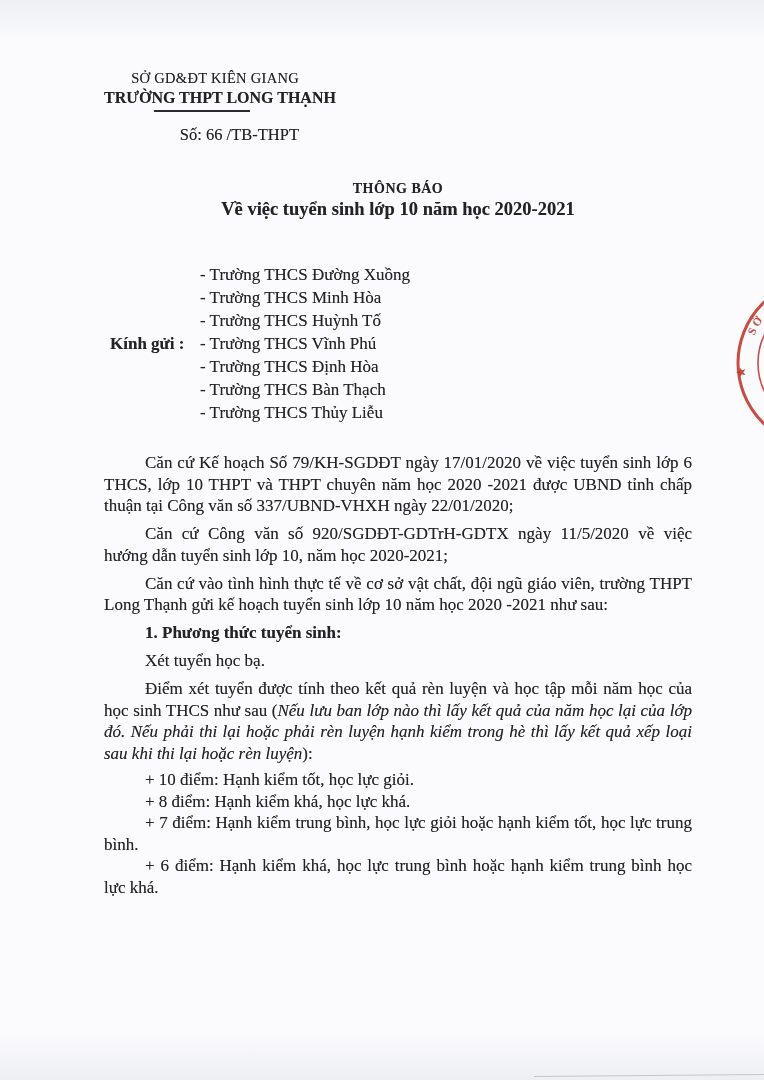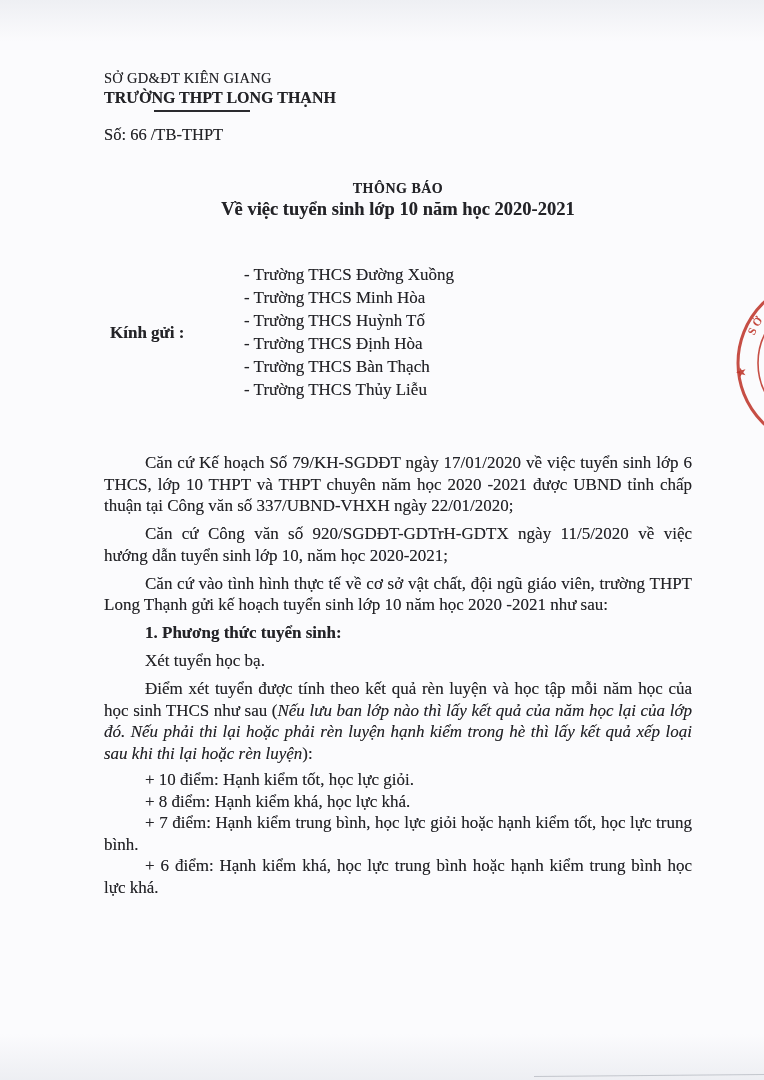--- a/index.html
+++ b/index.html
@@ -12,41 +12,41 @@
       linear-gradient(180deg, rgba(208,212,221,0.30) 0px, rgba(251,251,253,0) 42px),
       linear-gradient(0deg, rgba(208,212,221,0.32) 0px, rgba(251,251,253,0) 46px),
       #fbfbfd;
     font-family:"Liberation Serif","DejaVu Serif",serif;
     color:#232327;
   }
   .ink{ text-shadow:0 0 0.5px rgba(35,35,40,0.45); }
 
   
   .header{ position:absolute; top:70px; left:104px; width:588px; display:flex; }
-  .header-left{ width:195px; text-align:left; flex:none; }
+  .header-left{ width:195px; text-align:right; flex:none; }
   .header-right{ margin-left:16px; width:300px; text-align:center; flex:none; }
   .dept{ font-size:14.5px; letter-spacing:0.3px; white-space:nowrap; }
   .school{ font-size:16px; font-weight:bold; white-space:nowrap; margin-top:2px; }
   .rule-left{ width:96px; height:1.5px; background:#2a2a2e; margin:3px auto 0; }
   .doc-number{ font-size:16.5px; margin-top:13px; white-space:nowrap; }
   .country{ font-size:15px; font-weight:bold; white-space:nowrap; letter-spacing:0.2px; }
   .motto{ display:inline-block; font-size:16px; font-weight:bold; white-space:nowrap;
           padding:0 2px 2px; border-bottom:1.5px solid #2a2a2e; margin-top:2px; }
   .place-date{ font-size:16.5px; font-style:italic; margin-top:13px; white-space:nowrap; }
 
   
   .title-block{ position:absolute; top:181px; left:104px; width:588px; text-align:center; }
   .title-main{ margin:0; font-size:14px; font-weight:bold; letter-spacing:0.5px; }
   .title-sub{ margin:2px 0 0; font-size:18.5px; font-weight:bold; }
 
   
   .recipients{ position:absolute; top:263px; left:110px; display:flex; align-items:center; }
   .recipients-label{ font-size:17px; font-weight:bold; width:90px; flex:none; line-height:23px; }
   .recipients-list{ font-size:17px; line-height:23px; }
-  .recipient{ white-space:nowrap;margin-left:44px; }
+  .recipient{ white-space:nowrap; }
 
   
   .body{ position:absolute; top:452px; left:104px; width:588px; }
   .body p{ margin:6.5px 0 0; font-size:17px; line-height:21.5px;
            text-align:justify; text-indent:41px; }
   .body p:first-child{ margin-top:0; }
   .section-heading{ font-weight:bold; }
   .note-italic{ font-style:italic; }
   .point{ margin-top:0 !important; }
   .point.first{ margin-top:5px !important; }
@@ -76,20 +76,21 @@
     <h1 class="title-main">THÔNG BÁO</h1>
     <h2 class="title-sub">Về việc tuyển sinh lớp 10 năm học 2020-2021</h2>
   </div>
 
   <div class="recipients ink">
     <div class="recipients-label">Kính gửi :</div>
     <div class="recipients-list">
       <div class="recipient">- Trường THCS Đường Xuồng</div>
       <div class="recipient">- Trường THCS Minh Hòa</div>
       <div class="recipient">- Trường THCS Huỳnh Tố</div>
+      <div class="recipient">- Trường THCS Vĩnh Phú</div>
       <div class="recipient">- Trường THCS Định Hòa</div>
       <div class="recipient">- Trường THCS Bàn Thạch</div>
       <div class="recipient">- Trường THCS Thủy Liễu</div>
     </div>
   </div>
 
   <main class="body ink">
     <p>Căn cứ Kế hoạch Số 79/KH-SGDĐT ngày 17/01/2020 về việc tuyển sinh lớp 6 THCS, lớp 10 THPT và THPT chuyên năm học 2020 -2021 được UBND tỉnh chấp thuận tại Công văn số 337/UBND-VHXH ngày 22/01/2020;</p>
     <p>Căn cứ Công văn số 920/SGDĐT-GDTrH-GDTX ngày 11/5/2020 về việc hướng dẫn tuyển sinh lớp 10, năm học 2020-2021;</p>
     <p>Căn cứ vào tình hình thực tế về cơ sở vật chất, đội ngũ giáo viên, trường THPT Long Thạnh gửi kế hoạch tuyển sinh lớp 10 năm học 2020 -2021 như sau:</p>

